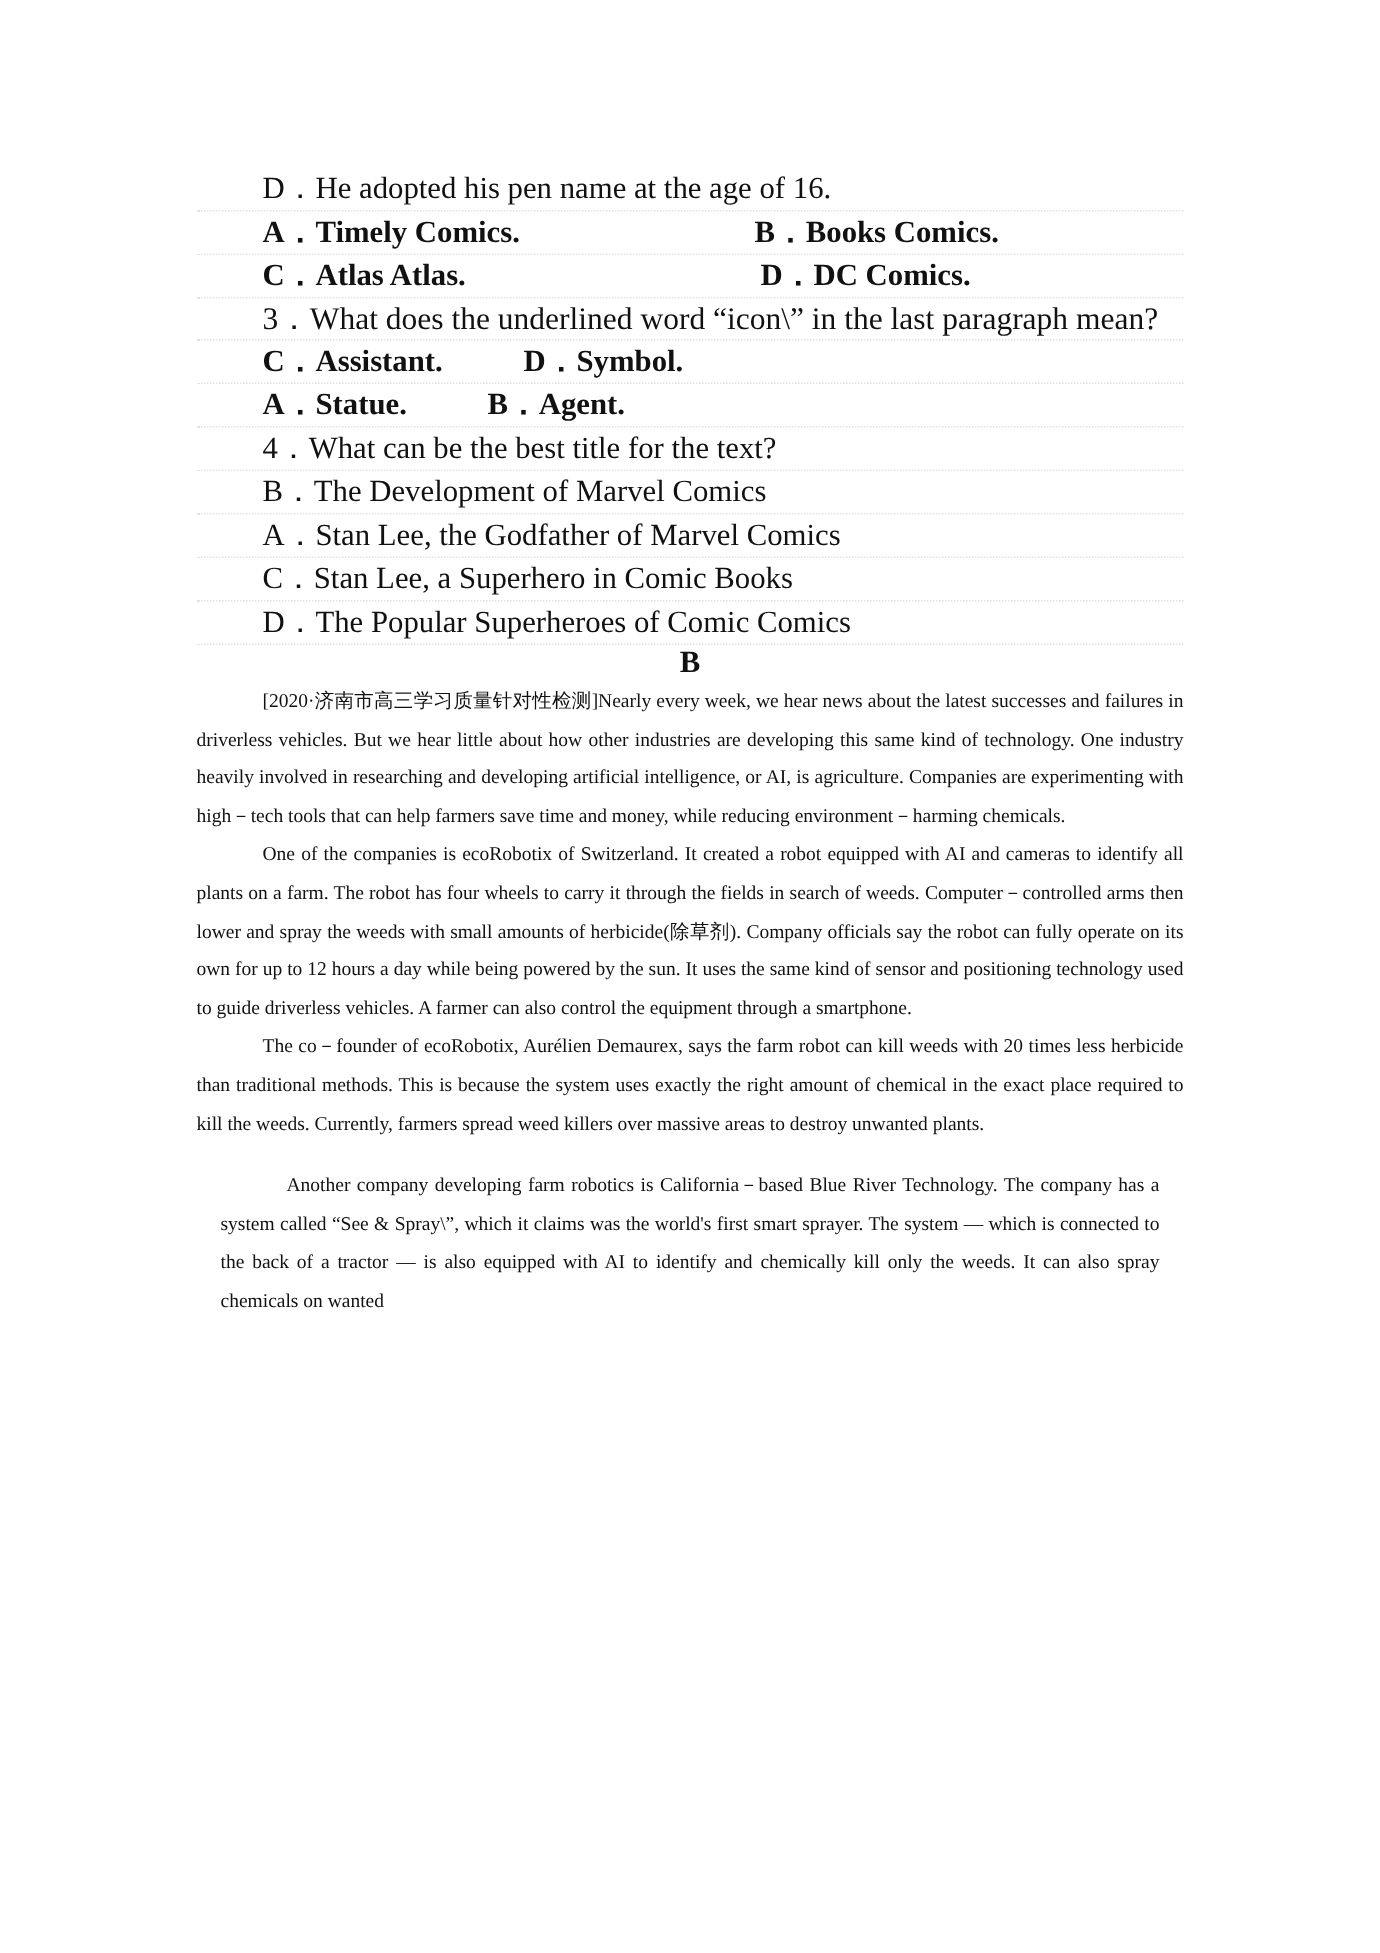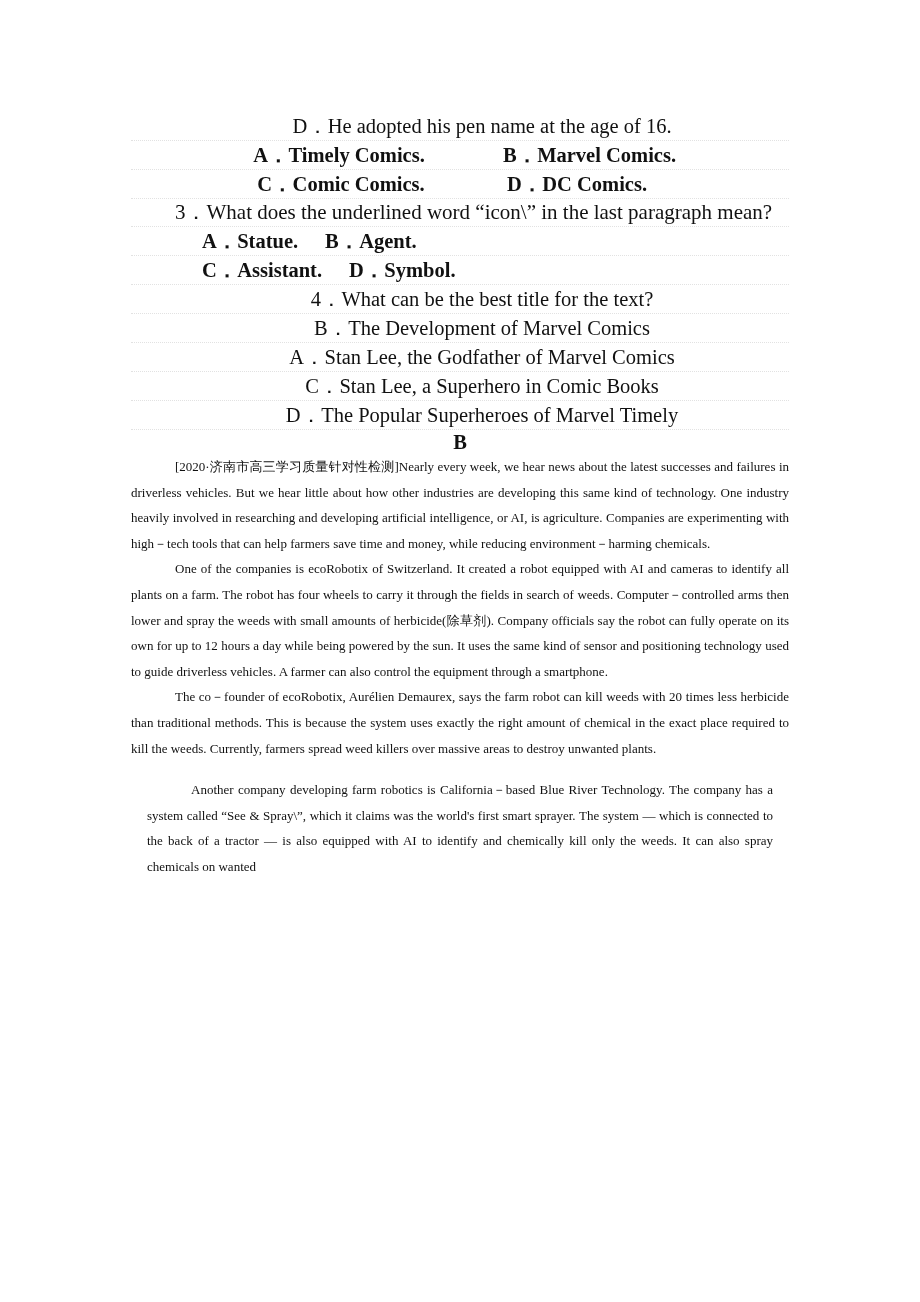--- a/index.html
+++ b/index.html
@@ -1,59 +1,59 @@
 <!DOCTYPE html>
 <html><head>
 <meta charset="utf-8">
 <style>
   html, body { margin: 0; padding: 0; background: #ffffff; }
   body { width: 920px; height: 1302px; position: relative; overflow: hidden;
          font-family: "Liberation Serif", "DejaVu Serif", serif; color: #111; }
   .page { position: absolute; left: 131px; top: 112px; width: 658px; }
   .line { position: relative; font-size: 20.5px; line-height: 28px; height: 28px; white-space: nowrap;
           border-bottom: 1px dotted #e2e2e2; }
-  .ind { padding-left: 44px; text-align: center; }
+  .ind { padding-left: 44px; }
   .opt-row { display: flex; font-weight: bold; }
   .opt-row .col { white-space: nowrap; }
   .heading-b { text-align: center; font-weight: bold; font-size: 20.5px; line-height: 24px; height: 24px; }
   .para { font-size: 13px; line-height: 25.6px; text-align: justify; text-align-last: left; }
   .para .first { text-indent: 44px; }
   .q3 { font-size: 21px; line-height: 26px; text-align: justify; text-indent: 44px; border-bottom: 1px dotted #e2e2e2; padding-bottom: 1px; }
 </style>
 </head>
 <body>
 
 <div class="page">
 
   <div class="line ind">D．He adopted his pen name at the age of 16.</div>
 
   <div class="line ind opt-row">
     <span class="col" style="width:328px">A．Timely Comics.</span>
-    <span class="col">B．Marvel Comics.</span>
+    <span class="col">B．Books Comics.</span>
   </div>
   <div class="line ind opt-row">
-    <span class="col" style="width:332px">C．Comic Comics.</span>
+    <span class="col" style="width:332px">C．Atlas Atlas.</span>
     <span class="col">D．DC Comics.</span>
   </div>
 
   <div class="q3">3．What does the underlined word “icon\” in the last paragraph mean?</div>
   <div class="line ind opt-row">
+    <span class="col" style="width:174px">C．Assistant.</span>
+    <span class="col">D．Symbol.</span>
+  </div>
+  <div class="line ind opt-row">
     <span class="col" style="width:150px">A．Statue.</span>
     <span class="col">B．Agent.</span>
-  </div>
-  <div class="line ind opt-row">
-    <span class="col" style="width:174px">C．Assistant.</span>
-    <span class="col">D．Symbol.</span>
   </div>
 
   <div class="line ind">4．What can be the best title for the text?</div>
   <div class="line ind">B．The Development of Marvel Comics</div>
   <div class="line ind">A．Stan Lee, the Godfather of Marvel Comics</div>
   <div class="line ind">C．Stan Lee, a Superhero in Comic Books</div>
-  <div class="line ind">D．The Popular Superheroes of Marvel Timely</div>
+  <div class="line ind">D．The Popular Superheroes of Comic Comics</div>
 
   <div class="heading-b">B</div>
 
   <div class="para">
     <p class="first" style="margin:0">[2020·济南市高三学习质量针对性检测]Nearly every week, we hear news about the latest successes and failures in driverless vehicles. But we hear little about how other industries are developing this same kind of technology. One industry heavily involved in researching and developing artificial intelligence, or AI, is agriculture. Companies are experimenting with high－tech tools that can help farmers save time and money, while reducing environment－harming chemicals.</p>
     <p class="first" style="margin:0">One of the companies is ecoRobotix of Switzerland.   It created a robot equipped with AI and cameras to identify all plants on a farm. The robot has four wheels to carry it through the fields in search of weeds. Computer－controlled arms then lower and spray the weeds with small amounts of herbicide(除草剂). Company officials say the robot can fully operate on its own for up to 12 hours a day while being powered by the sun. It uses the same kind of sensor and positioning technology used to guide driverless vehicles.   A farmer can also control the equipment through a smartphone.</p>
     <p class="first" style="margin:0">The co－founder of ecoRobotix, Aurélien Demaurex, says the farm robot can kill weeds with 20 times less herbicide than traditional methods. This is because the system uses exactly the right amount of chemical in the exact place required to kill the weeds. Currently, farmers spread weed killers over massive areas to destroy unwanted plants.</p>
     <p class="first" style="margin:16px">Another company developing farm robotics is California－based Blue River Technology. The company has a system called “See &amp; Spray\”, which it claims was the world's first smart sprayer. The system — which is connected to the back of a tractor — is also equipped with AI to identify and chemically kill only the weeds. It can also spray chemicals on wanted</p>
   </div>
 

